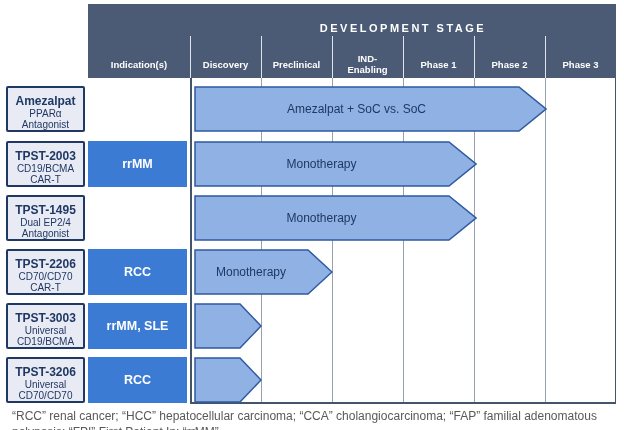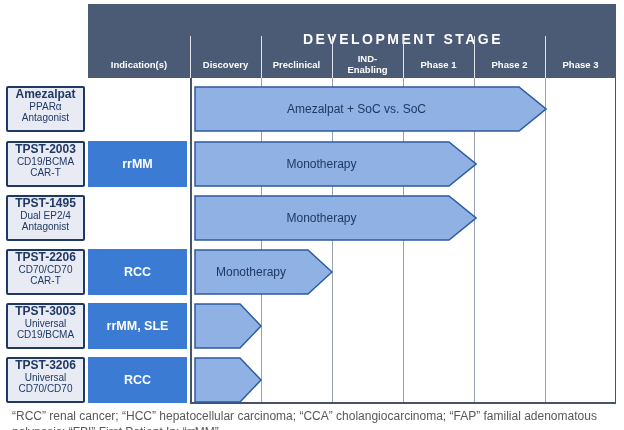--- a/index.html
+++ b/index.html
@@ -3,41 +3,41 @@
 <meta charset="utf-8">
 <style>
   html,body{margin:0;padding:0;background:#ffffff;}
   #stage{
     position:relative;width:624px;height:430px;background:#ffffff;overflow:hidden;
     font-family:"Liberation Sans",sans-serif;
   }
   
   .dev-header{position:absolute;left:88px;top:4px;width:528px;height:74px;background:#4B5B76;}
   .dev-title{
-    position:absolute;left:102px;top:26px;width:426px;height:18px;
-    color:#ffffff;font-weight:bold;font-size:14px;letter-spacing:2.5px;
+    position:absolute;left:102px;top:15px;width:426px;height:18px;
+    color:#ffffff;font-weight:bold;font-size:11px;letter-spacing:2.5px;
     display:flex;align-items:center;justify-content:center;
   }
   .col-label{
     position:absolute;top:39px;height:44px;
     color:#ffffff;font-weight:bold;font-size:9.5px;line-height:1.15;
     display:flex;align-items:center;justify-content:center;text-align:center;
     white-space:pre-line;
   }
   .hdr-divider{position:absolute;top:32px;height:42px;width:1px;background:#dfe3ea;}
   
   .grid{position:absolute;left:190px;top:78px;width:426px;height:326px;background:#ffffff;}
   .grid-line{position:absolute;top:0;height:326px;width:1px;background:#98A1AF;}
   .grid-line.outer{background:#44546A;}
   .grid-bottom{position:absolute;left:0;bottom:0;width:426px;height:2px;background:#44546A;}
   
   .program-box{
     position:absolute;left:6px;width:79px;height:46px;box-sizing:border-box;
     background:#E9EBF4;border:2px solid #1F3864;border-radius:2px;
-    display:flex;flex-direction:column;align-items:center;justify-content:flex-start;
+    display:flex;flex-direction:column;align-items:center;justify-content:flex-end;
     text-align:center;color:#1F3864;
   }
   .program-name{font-weight:bold;font-size:12px;line-height:13px;}
   .program-sub{font-size:10px;line-height:11px;}
   .indication-cell{
     position:absolute;left:88px;width:99px;height:46px;background:#3C7BD4;
     display:flex;align-items:center;justify-content:center;
     color:#ffffff;font-weight:bold;font-size:12.5px;
   }
   .arrow{position:absolute;left:194px;height:46px;}

